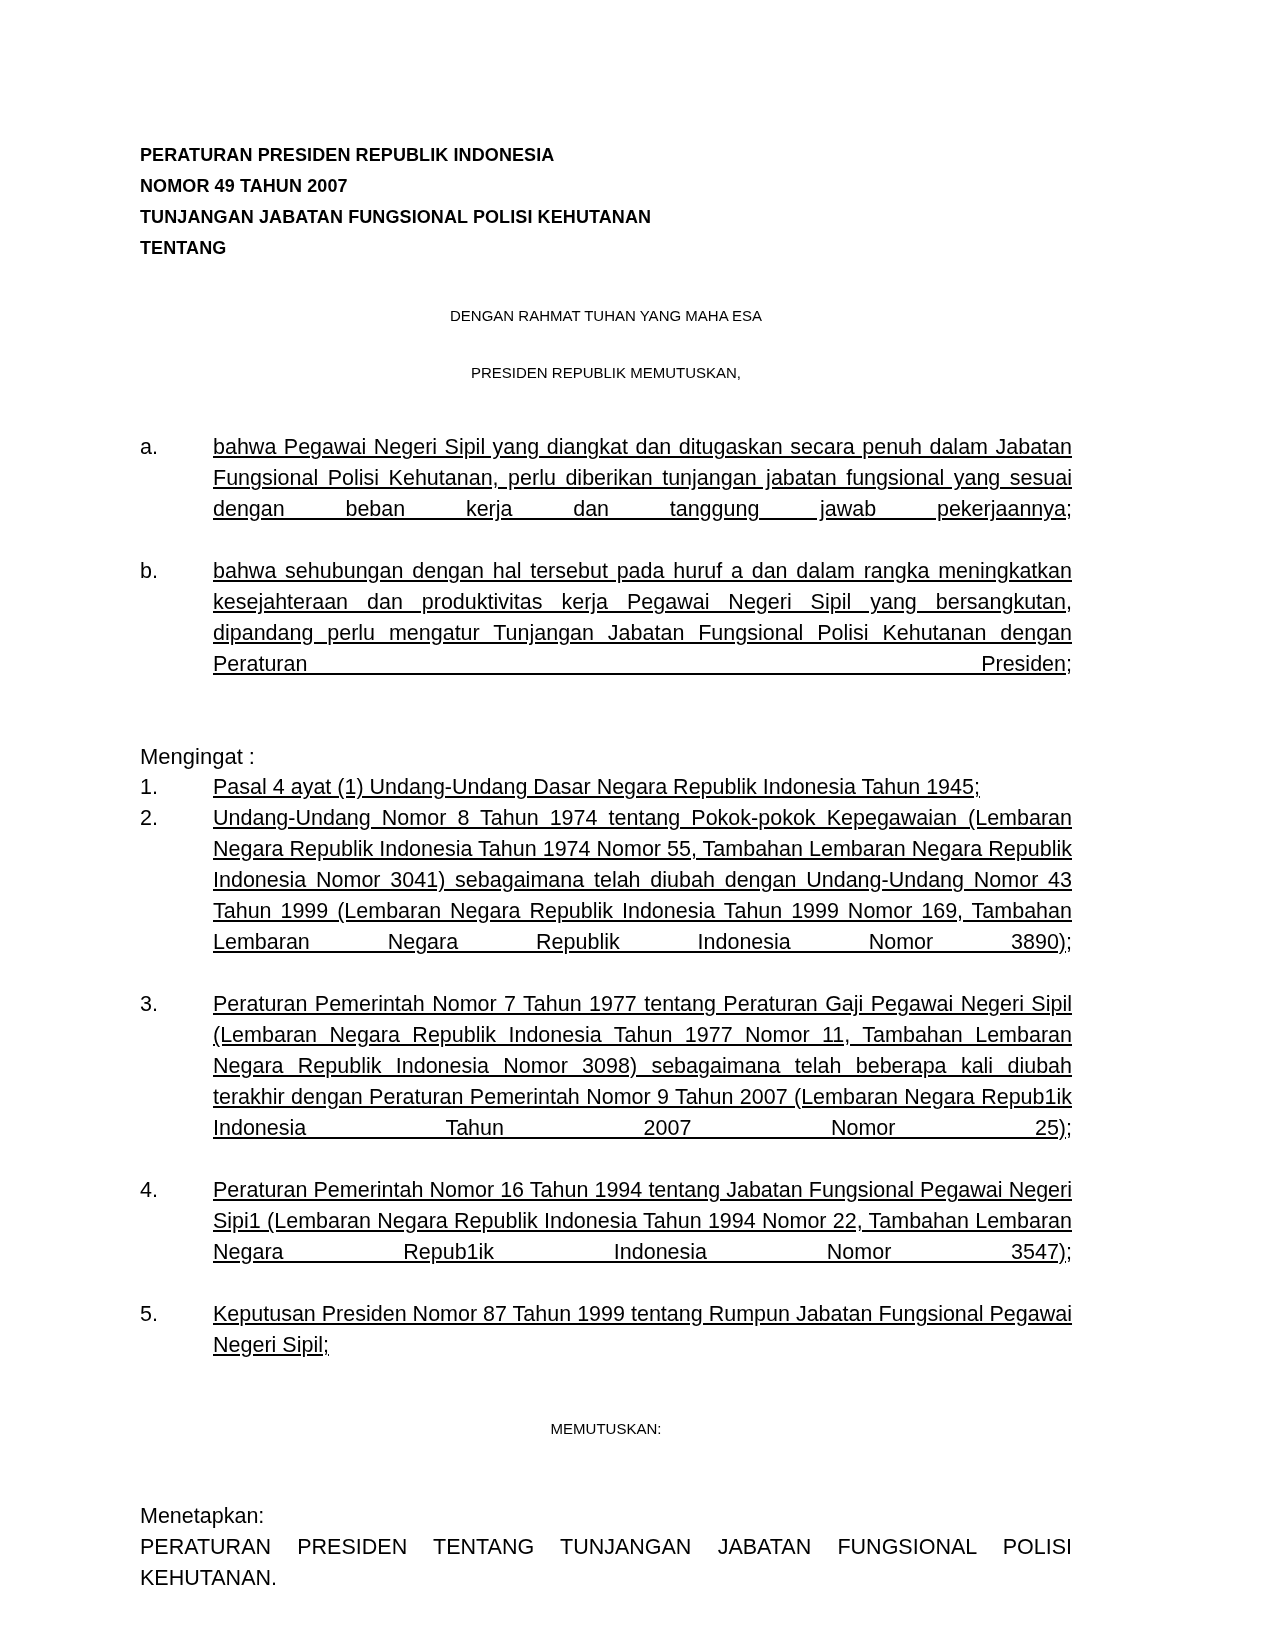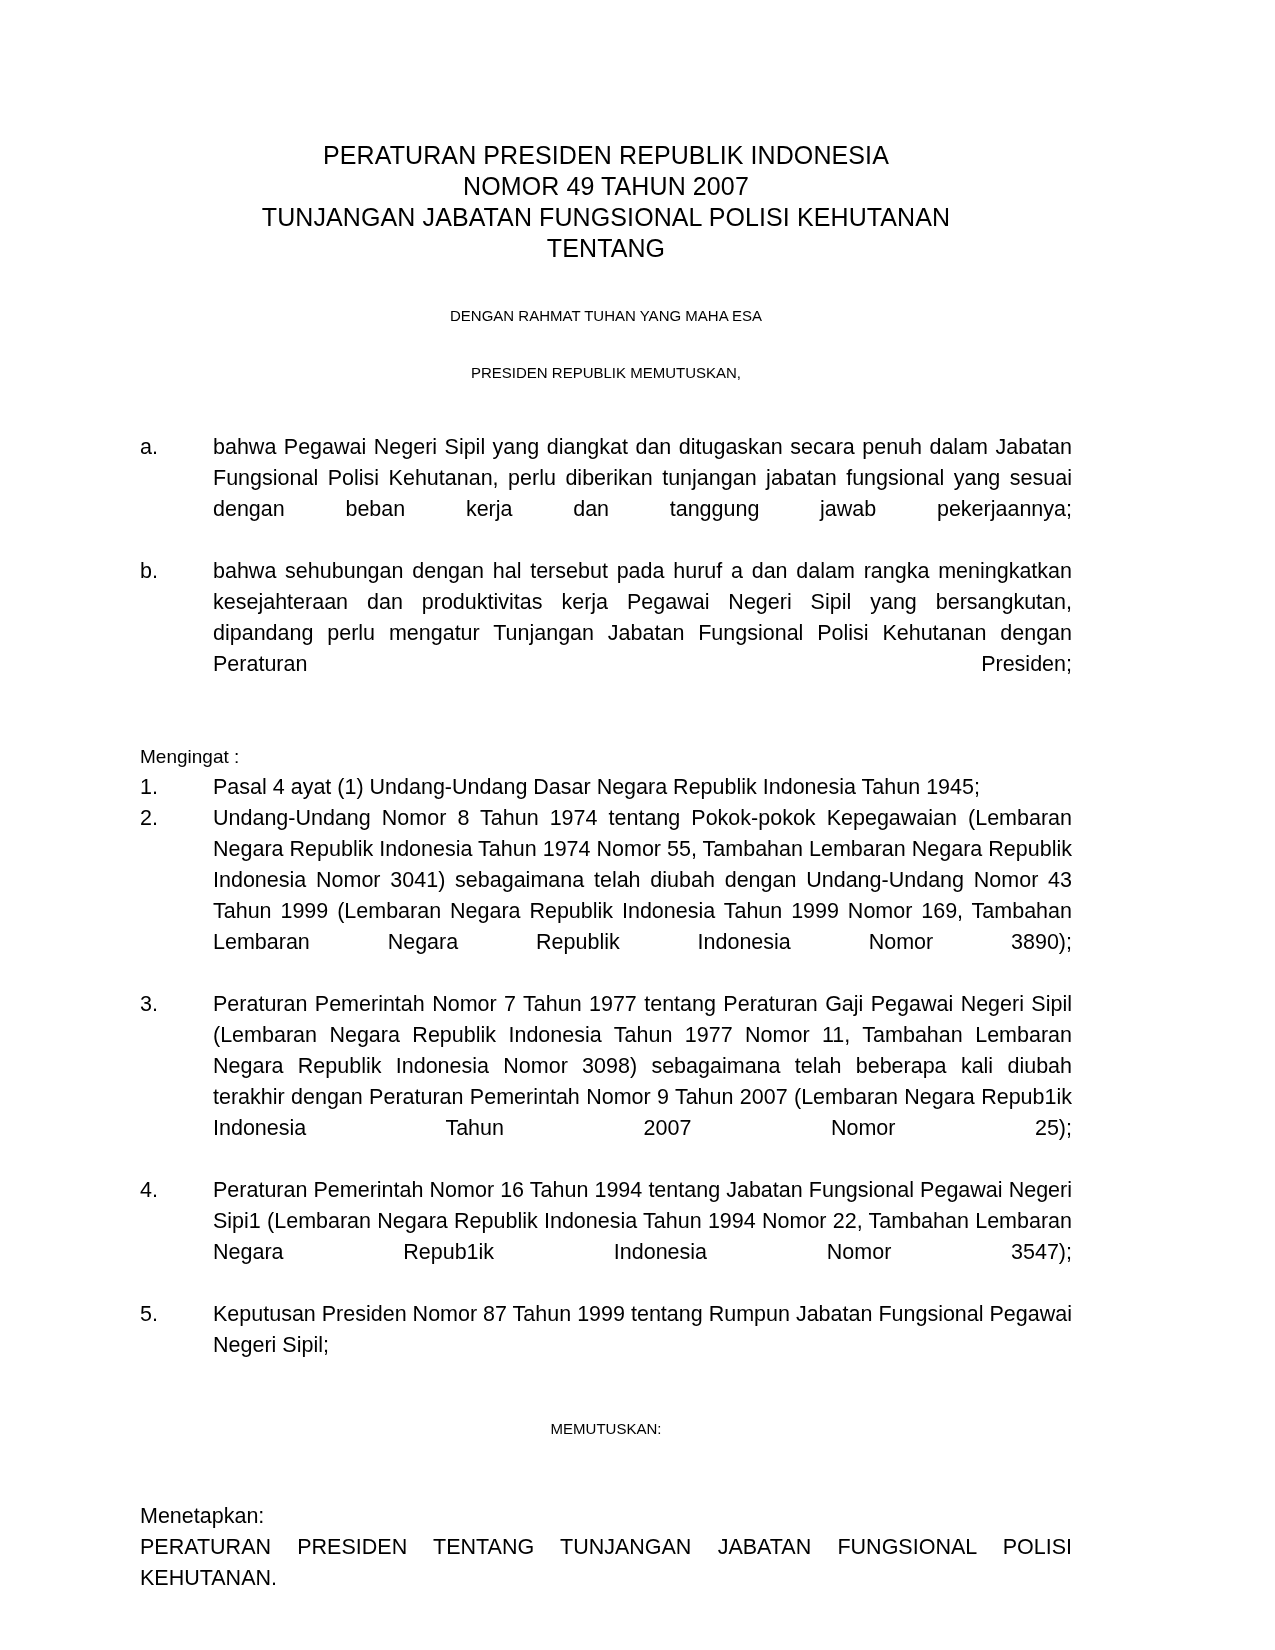--- a/index.html
+++ b/index.html
@@ -20,40 +20,40 @@
 
   
   .content {
     position: absolute;
     left: 140px;
     top: 140px;
     width: 932px;   
   }
 
   .title-block {
-    font-size: 25px;
+    font-size: 18px;
     line-height: 31px;
-    text-align: center;
     letter-spacing: 0.1px;
+    font-weight: bold;
   }
   .title-line { display: block; white-space: nowrap; }
   .gap-26 { height: 26px; }
   .gap-30 { height: 30px; }
   .gap-36 { height: 36px; }
   .gap-44 { height: 44px; }
   .gap-52 { height: 52px; }
 
   .subhead {
     font-size: 15px;
     line-height: 31px;
     text-align: center;
   }
 
   .lead {
-    font-size: 19px;
+    font-size: 22px;
     line-height: 31px;
     text-align: left;
   }
 
   
   .row {
     display: flex;
     align-items: flex-start;
     font-size: 21.5px;
     line-height: 31px;
@@ -61,20 +61,21 @@
   .row .marker {
     flex: 0 0 73px;
     width: 73px;
     text-align: left;
   }
   .row .body {
     flex: 1 1 auto;
     text-align: justify;
     text-justify: inter-word;
     hyphens: none;
+    text-decoration: underline;
   }
   
   .row .body::after {
     content: "";
     display: inline-block;
     width: 100%;
   }
   .row .body.nostretch::after { display: none; }
 
   .para {

